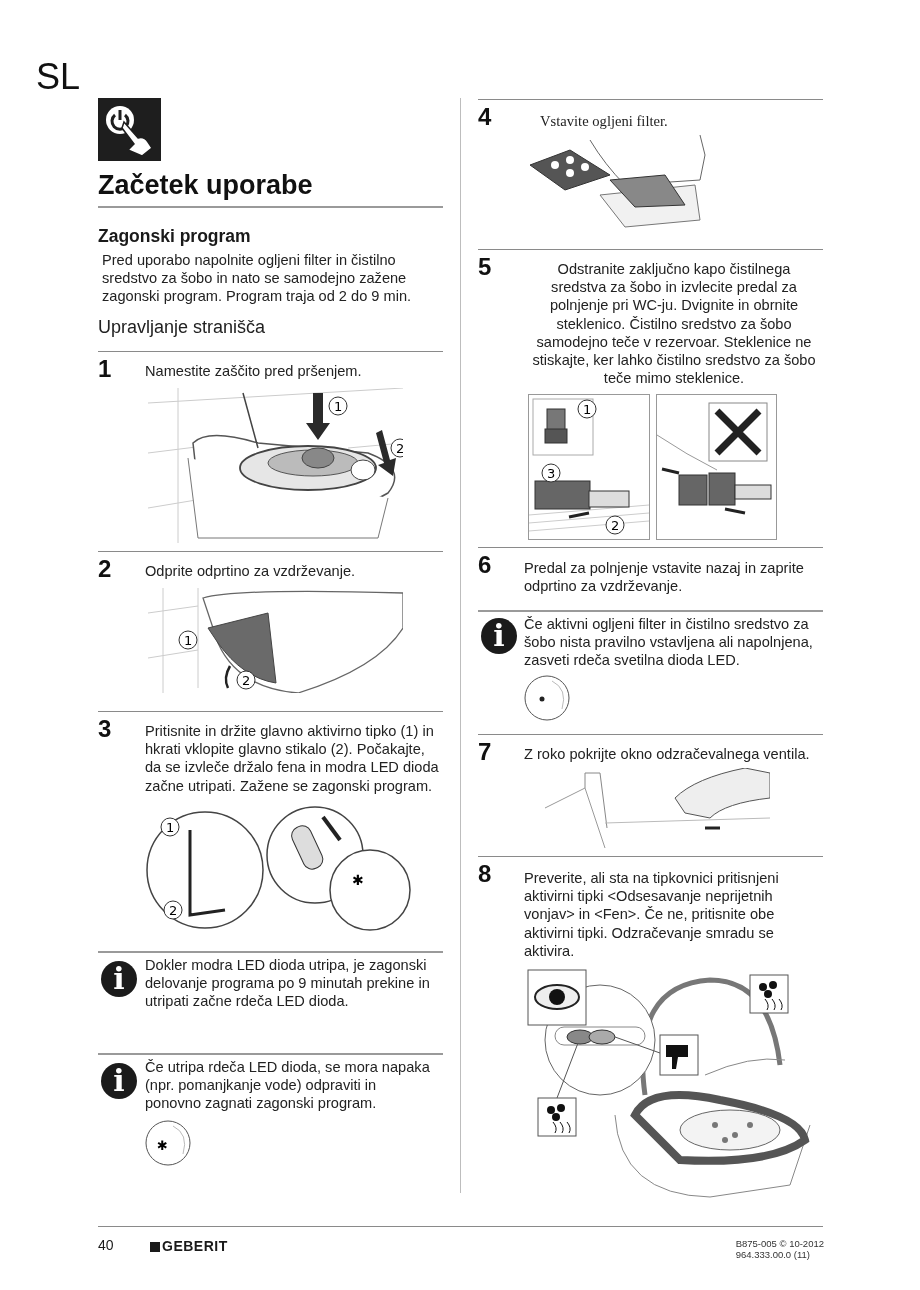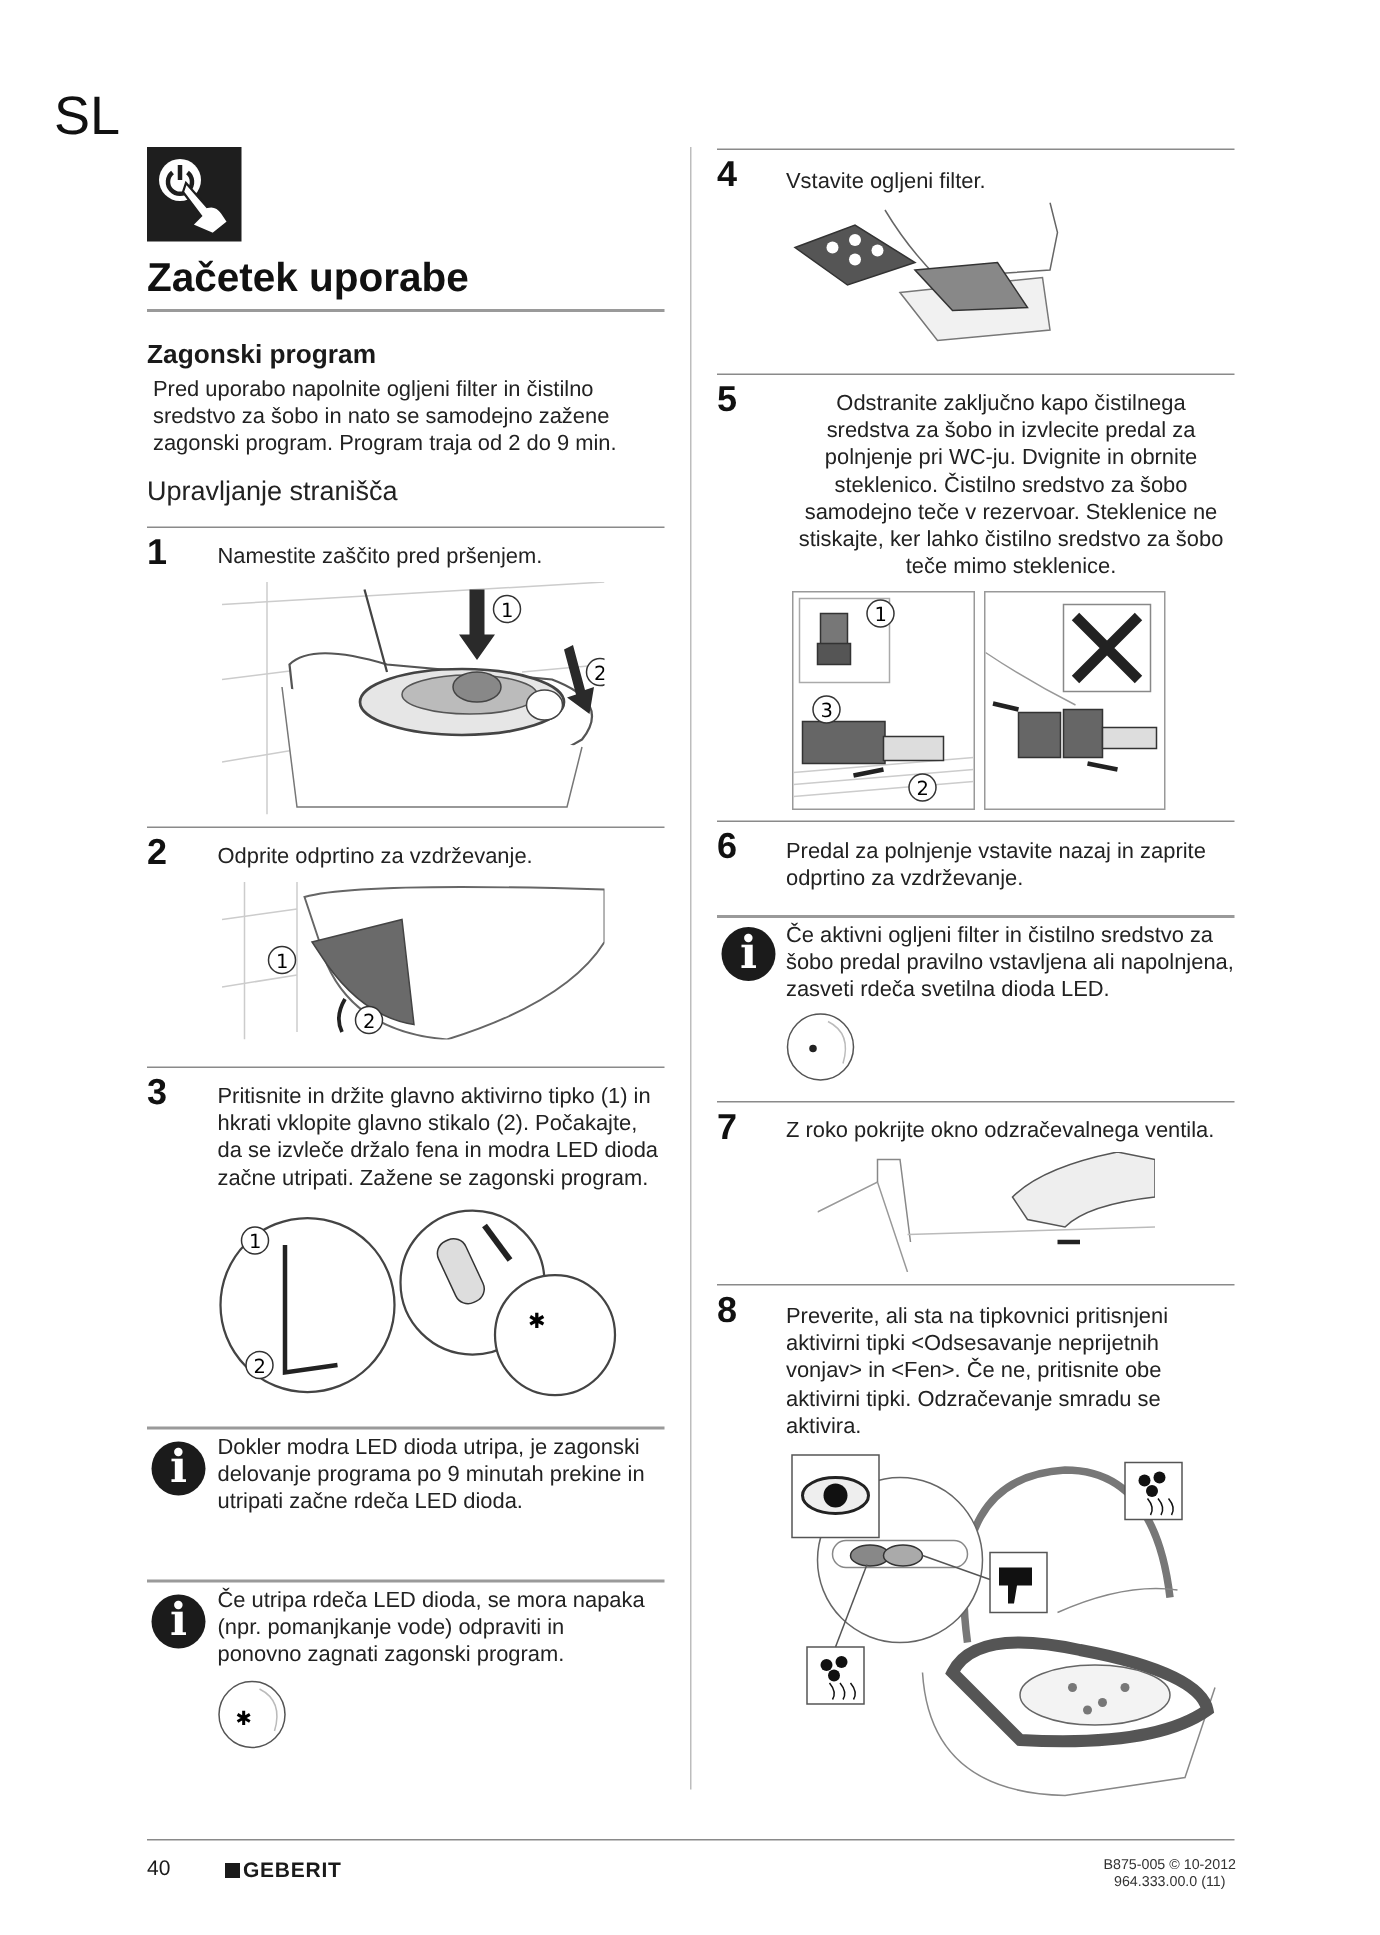--- a/index.html
+++ b/index.html
@@ -16,21 +16,21 @@
   .h3 { left:98px; top:317px; font-size:18px; color:#222; }
   .stepnum { font-size:24px; font-weight:bold; color:#111; }
   .vline { left:460px; top:98px; width:1px; height:1095px; background:#bdbdbd; }
   .info-icon { width:36px; height:36px; border-radius:50%; background:#1b1b1b; color:#fff;
                font-family:"DejaVu Serif", serif; font-weight:bold; font-size:30px;
                display:flex; align-items:center; justify-content:center; line-height:1; }
   .fig { position:absolute; }
   .footer-num { left:98px; top:1237px; font-size:14px; }
   .logo { left:150px; top:1238px; font-size:14px; font-weight:bold; letter-spacing:0.5px; color:#1a1a1a; }
   .logo-sq { display:inline-block; width:10px; height:10px; background:#1a1a1a; margin-right:2px; vertical-align:-1px; }
-  .docref { right:96px; top:1238px; font-size:9.5px; line-height:11px; text-align:center; color:#333; }
+  .docref { right:96px; top:1238px; font-size:9.5px; line-height:11px; text-align:left; color:#333; }
 </style>
 </head>
 <body>
 
 <div class="abs lang">SL</div>
 
 <div class="abs section-icon">
   <svg width="63" height="63" viewBox="0 0 63 63">
     <circle cx="22" cy="22" r="14" fill="#fff"></circle>
     <path d="M17 17 a8 8 0 1 0 10 0" stroke="#1e1e1e" stroke-width="3" fill="none"></path>
@@ -143,21 +143,21 @@
 <div class="fig" style="left:145px;top:1120px;width:48px;height:48px;">
   <svg width="48" height="48" viewBox="0 0 48 48">
       <circle cx="23" cy="23" r="22" fill="#fff" stroke="#555"></circle>
       <path d="M28 6 Q44 14 38 34" stroke="#bbb" fill="none"></path>
       <text x="12" y="30" font-size="13" font-family="DejaVu Sans, sans-serif">✱</text>
     </svg>
 </div>
 
 <div class="abs hr" style="left:478px;top:99px;width:345px;"></div>
 <div class="abs stepnum" style="left:478px;top:103px;">4</div>
-<div class="abs body" style="left:524px;top:112px;">Vstavite ogljeni filter.</div>
+<div class="abs body" style="left:540px;top:112px;font-family:Liberation Serif, serif;">Vstavite ogljeni filter.</div>
 <div class="fig" style="left:525px;top:135px;width:185px;height:95px;">
   <svg width="185" height="95" viewBox="0 0 185 95">
     <path d="M65 5 Q80 30 100 50 L175 45 L180 20 L175 0" fill="#fff" stroke="#666"></path>
     <path d="M75 60 L170 50 L175 85 L100 92 Z" fill="#f1f1f1" stroke="#777"></path>
     <path d="M5 30 L45 15 L85 40 L40 55 Z" fill="#555" stroke="#333"></path>
     <g fill="#fff">
         <circle cx="30" cy="30" r="4"></circle>
         <circle cx="45" cy="25" r="4"></circle>
         <circle cx="45" cy="38" r="4"></circle>
         <circle cx="60" cy="32" r="4"></circle>
@@ -215,21 +215,21 @@
 <div class="abs stepnum" style="left:478px;top:551px;">6</div>
 <div class="abs body" style="left:524px;top:559px;width:300px;">
   <div>Predal za polnjenje vstavite nazaj in zaprite</div>
   <div>odprtino za vzdrževanje.</div>
 </div>
 
 <div class="abs hr2" style="left:478px;top:610px;width:345px;"></div>
 <div class="abs info-icon" style="left:481px;top:618px;">i</div>
 <div class="abs body" style="left:524px;top:615px;width:300px;">
   <div>Če aktivni ogljeni filter in čistilno sredstvo za</div>
-  <div>šobo predal pravilno vstavljena ali napolnjena,</div>
+  <div>šobo nista pravilno vstavljena ali napolnjena,</div>
   <div>zasveti rdeča svetilna dioda LED.</div>
 </div>
 <div class="fig" style="left:524px;top:675px;width:48px;height:48px;">
   <svg width="48" height="48" viewBox="0 0 48 48">
       <circle cx="23" cy="23" r="22" fill="#fff" stroke="#555"></circle>
       <path d="M28 6 Q44 14 38 34" stroke="#bbb" fill="none"></path>
       <circle cx="18" cy="24" r="2.5" fill="#222"></circle>
     </svg>
 </div>
 

